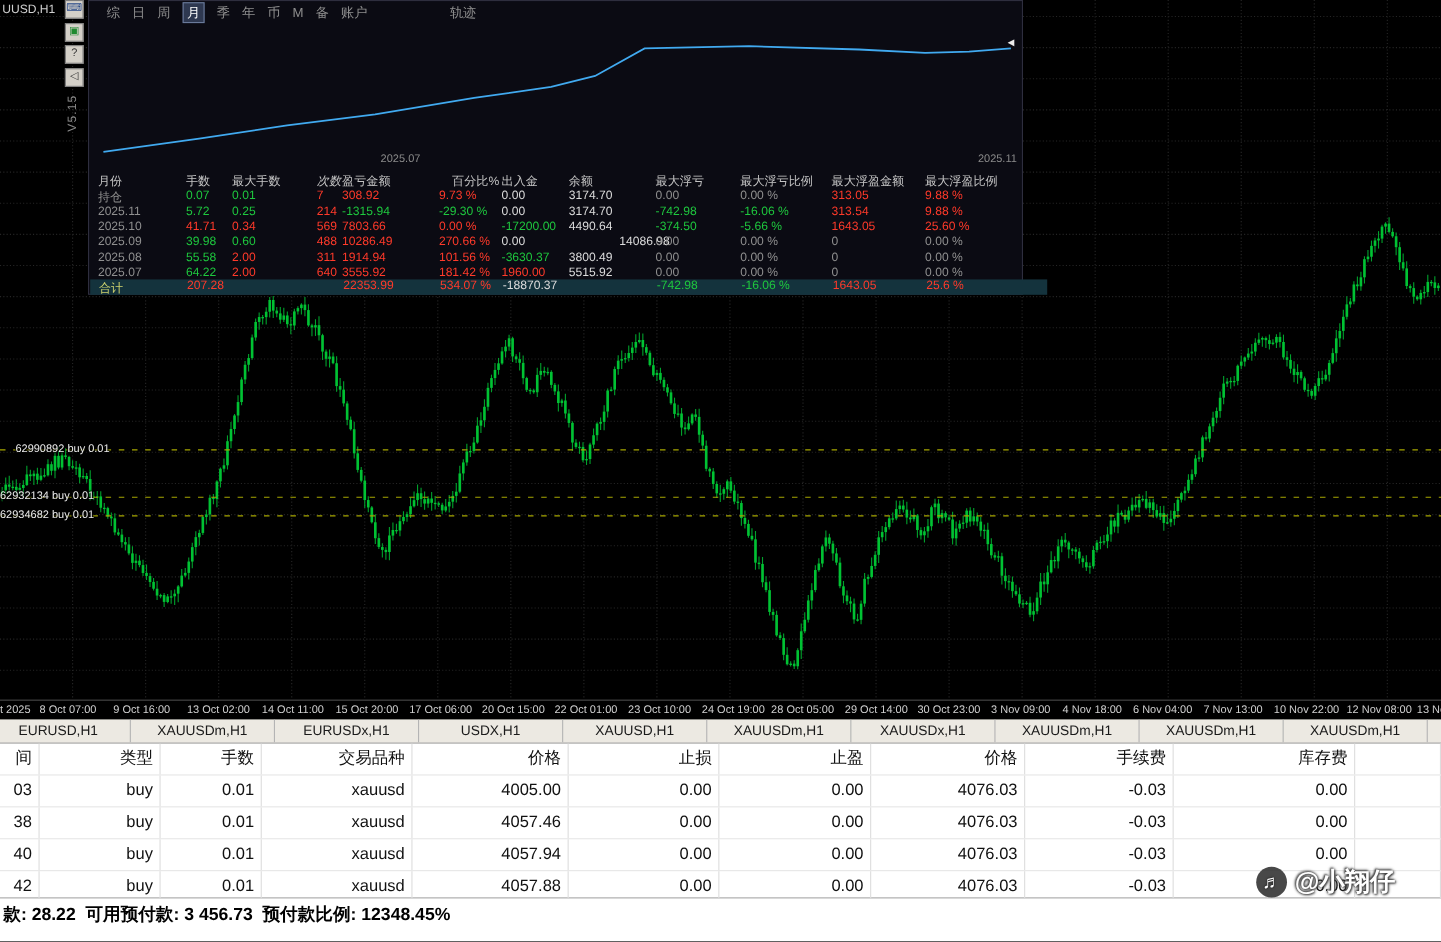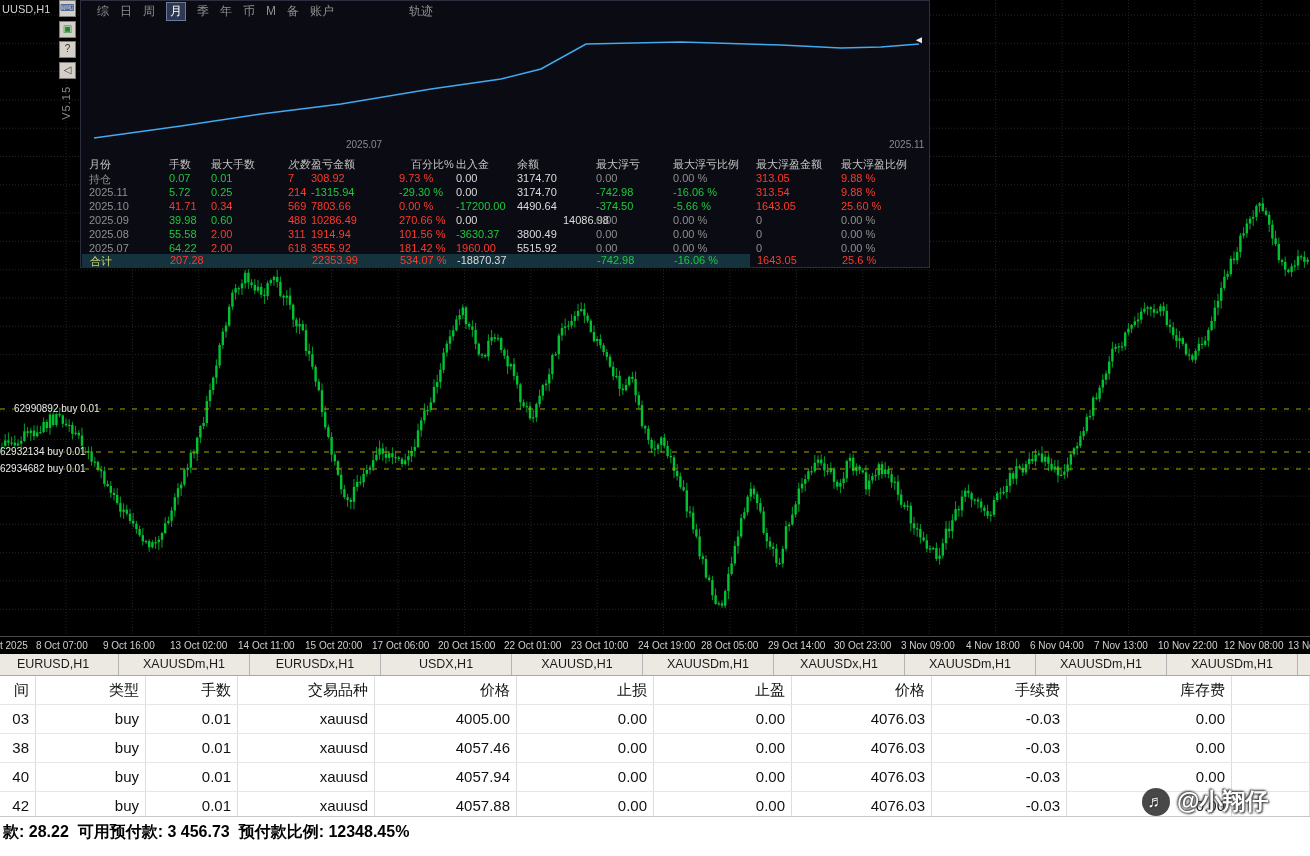--- a/index.html
+++ b/index.html
@@ -28,21 +28,21 @@
   .menu{display:flex;align-items:center;height:20px;padding-left:16px;gap:11px;
         font-size:12px;color:#8f8f8f;}
   .menu .menu-item{cursor:default;}
   .menu .active{background:#2e3850;border:1px solid #6a7a9a;color:#fff;padding:0 3px;}
   .menu .extra{margin-left:64px;}
   .eq-chart{position:absolute;left:0;top:40px;width:848px;height:112px;}
   .eq-label{position:absolute;top:138px;font-size:10px;color:#8a8a8a;}
   .panel-arrow{position:absolute;right:5px;top:33px;color:#ececec;font-size:10px;}
   .prow{position:absolute;left:0;width:768px;height:14px;font-size:11px;}
   .prow span{position:absolute;white-space:nowrap;top:0;}
-  .total-row{background:#14333d;left:1px;width:668px;}
+  .total-row{background:#14333d;left:1px;width:846px;padding-left:24px;}
   .c-r{color:#ff3a2a;} .c-g{color:#1ec83e;} .c-w{color:#dcdcdc;}
   .c-d{color:#8f8f8f;} .c-y{color:#cfd36e;} .c-h{color:#c4c4c4;}
   
   .time-axis{position:absolute;left:0;top:636px;width:1310px;height:18px;background:#000;
              border-top:1px solid #4a4a4a;box-sizing:border-box;}
   .time-axis span{position:absolute;top:3px;font-size:10px;color:#d0d0d0;white-space:nowrap;}
   
   .tabs{position:absolute;left:0;top:654px;width:1310px;height:22px;background:#ece9e2;
         border-bottom:1px solid #a8a8a8;box-sizing:border-box;display:flex;overflow:hidden;}
   .tab{flex:0 0 131px;font-size:12.5px;color:#1a1a1a;text-align:center;line-height:21px;
@@ -1047,21 +1047,21 @@
         <span class="c-w" style="left: 436px;">3800.49</span>
         <span class="c-d" style="left: 515px;">0.00</span>
         <span class="c-d" style="left: 592px;">0.00 %</span>
         <span class="c-d" style="left: 675px;">0</span>
         <span class="c-d" style="left: 760px;">0.00 %</span>
       </div>
       <div class="prow" style="top: 241px;">
         <span class="c-d" style="left: 8px;">2025.07</span>
         <span class="c-g" style="left: 88px;">64.22</span>
         <span class="c-r" style="left: 130px;">2.00</span>
-        <span class="c-r" style="left: 207px;">618</span>
+        <span class="c-r" style="left: 207px;">640</span>
         <span class="c-r" style="left: 230px;">3555.92</span>
         <span class="c-r" style="left: 318px;">181.42 %</span>
         <span class="c-r" style="left: 375px;">1960.00</span>
         <span class="c-w" style="left: 436px;">5515.92</span>
         <span class="c-d" style="left: 515px;">0.00</span>
         <span class="c-d" style="left: 592px;">0.00 %</span>
         <span class="c-d" style="left: 675px;">0</span>
         <span class="c-d" style="left: 760px;">0.00 %</span>
       </div>
       <div class="prow total-row" style="top: 253px;">

